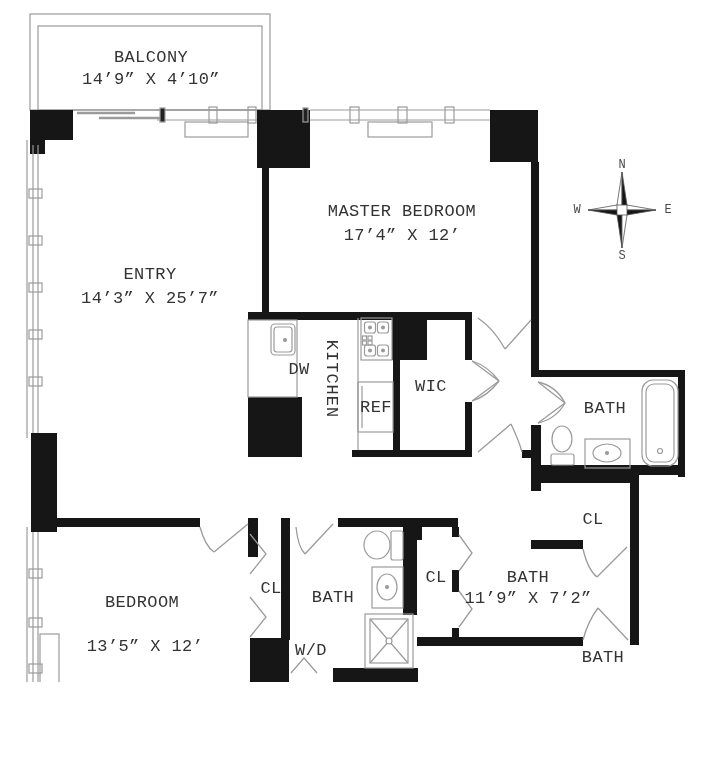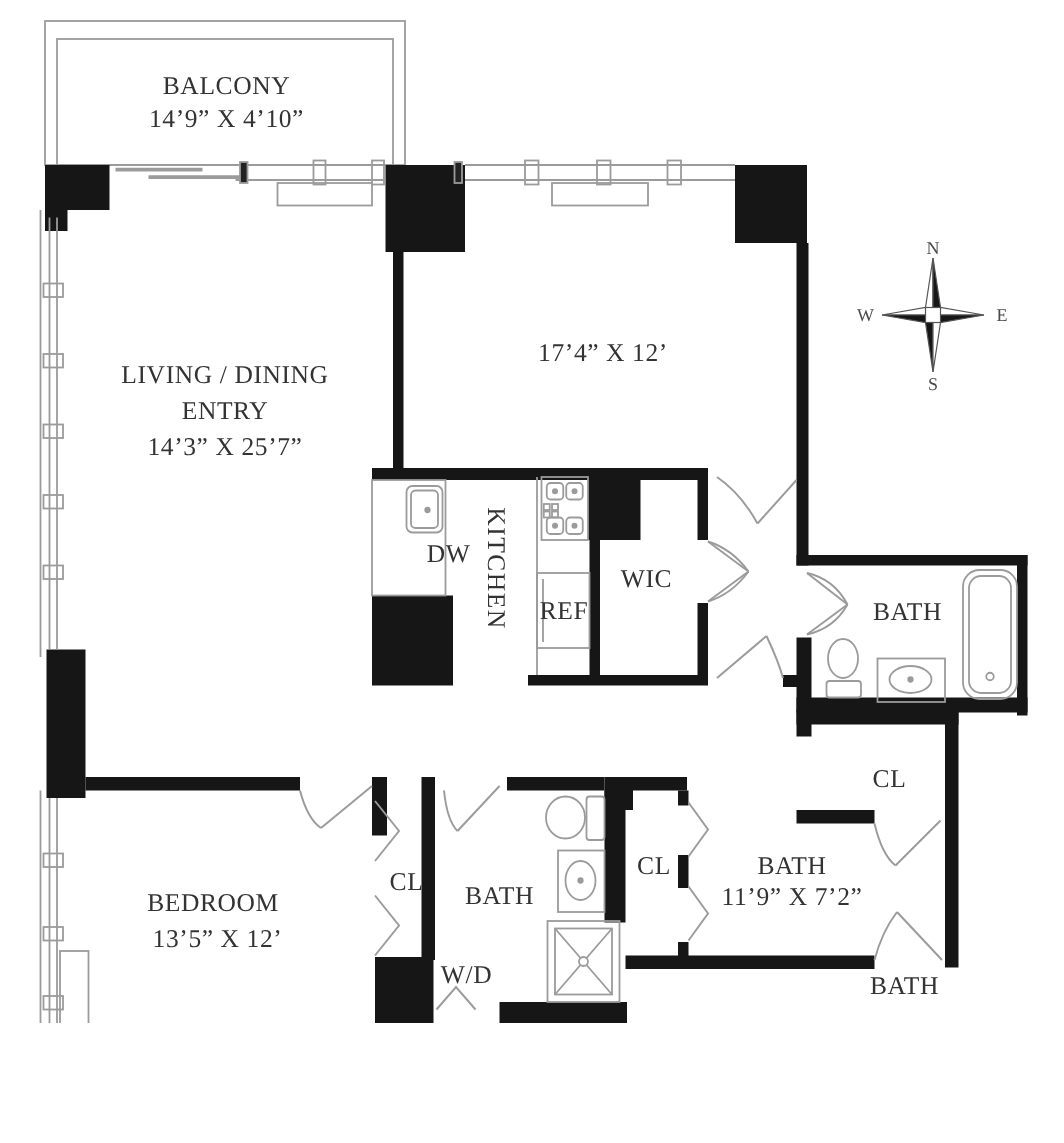--- a/index.html
+++ b/index.html
@@ -1,18 +1,18 @@
 <!DOCTYPE html>
 <html><head>
 <meta charset="utf-8">
 <style>
   html,body{margin:0;padding:0;background:#ffffff;}
   .plan{
     position:relative;width:709px;height:682px;background:#ffffff;
-    font-family:Liberation Serif, serif;overflow:hidden;
+    font-family:Liberation Mono, monospace;overflow:hidden;
   }
   .plan svg{position:absolute;left:0;top:0;}
   .lbl{
     position:absolute;transform:translate(-50%,-50%);
     color:#333333;font-size:17px;letter-spacing:0.4px;white-space:nowrap;
     line-height:1;user-select:none;
   }
   .lbl.vert{transform:translate(-50%,-50%) rotate(90deg);letter-spacing:1px;}
   .lbl.compass{font-size:12px;color:#4a4a4a;letter-spacing:0;}
 </style>
@@ -230,43 +230,43 @@
       <path d="M656,210 L627,215 L622,210 Z" fill="#161616"></path>
       <path d="M588,210 L617,205 L622,210 Z" fill="#ffffff"></path>
       <path d="M588,210 L617,215 L622,210 Z" fill="#161616"></path>
       <rect x="617" y="205" width="10" height="10" fill="#ffffff"></rect>
     </g>
   </svg>
 
   <div class="lbl" style="left:151px;top:57px">BALCONY</div>
   <div class="lbl" style="left:151px;top:79px">14’9” X 4’10”</div>
 
-  <div class="lbl" style="left:150px;top:250px">LIVING / DINING</div>
   <div class="lbl" style="left:150px;top:274px">ENTRY</div>
   <div class="lbl" style="left:150px;top:298px">14’3” X 25’7”</div>
 
+  <div class="lbl" style="left:402px;top:211px">MASTER BEDROOM</div>
   <div class="lbl" style="left:402px;top:235px">17’4” X 12’</div>
 
   <div class="lbl vert" style="left:331px;top:379px">KITCHEN</div>
   <div class="lbl" style="left:299px;top:369px">DW</div>
   <div class="lbl" style="left:376px;top:407px">REF</div>
   <div class="lbl" style="left:431px;top:386px">WIC</div>
 
   <div class="lbl" style="left:605px;top:408px">BATH</div>
   <div class="lbl" style="left:333px;top:597px">BATH</div>
 
   <div class="lbl" style="left:271px;top:588px">CL</div>
   <div class="lbl" style="left:436px;top:577px">CL</div>
   <div class="lbl" style="left:593px;top:519px">CL</div>
 
   <div class="lbl" style="left:528px;top:577px">BATH</div>
   <div class="lbl" style="left:528px;top:598px">11’9” X 7’2”</div>
 
   <div class="lbl" style="left:142px;top:602px">BEDROOM</div>
-  <div class="lbl" style="left:145px;top:626px">13’5” X 12’</div>
+  <div class="lbl" style="left:145px;top:646px">13’5” X 12’</div>
 
   <div class="lbl" style="left:311px;top:650px">W/D</div>
   <div class="lbl" style="left:603px;top:657px">BATH</div>
 
   <div class="lbl compass" style="left:622px;top:165px">N</div>
   <div class="lbl compass" style="left:577px;top:210px">W</div>
   <div class="lbl compass" style="left:668px;top:210px">E</div>
   <div class="lbl compass" style="left:622px;top:256px">S</div>
 
 </div>

